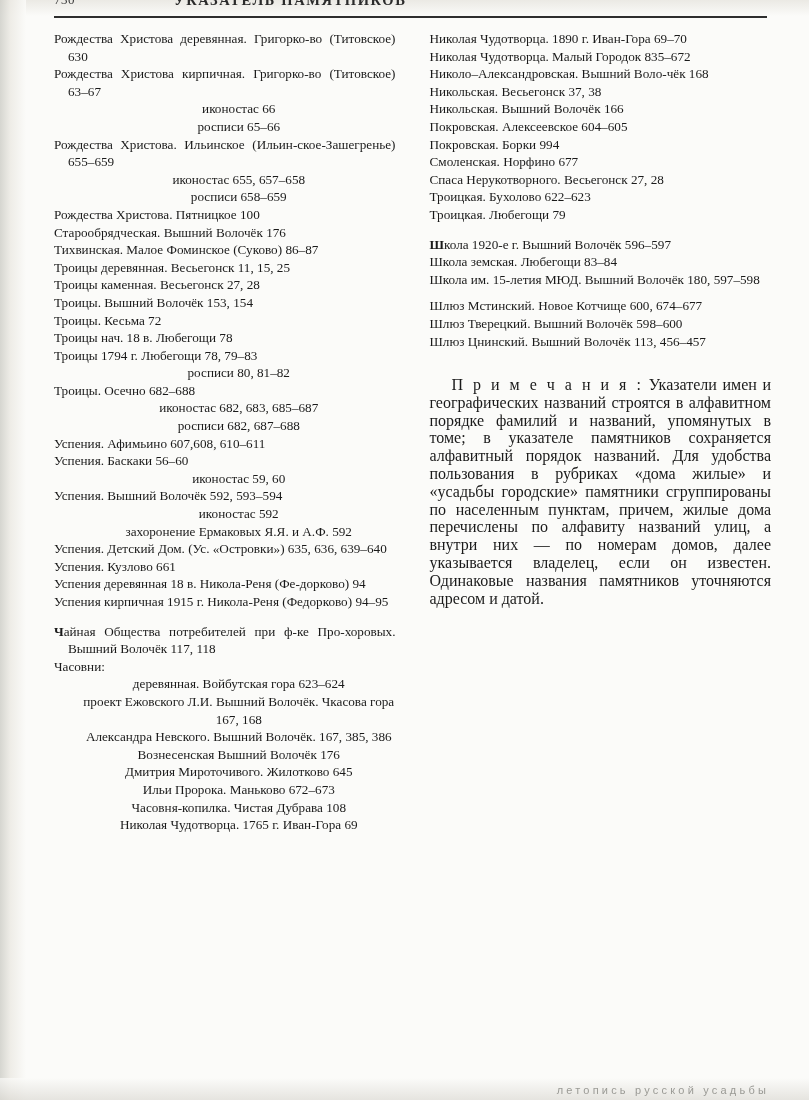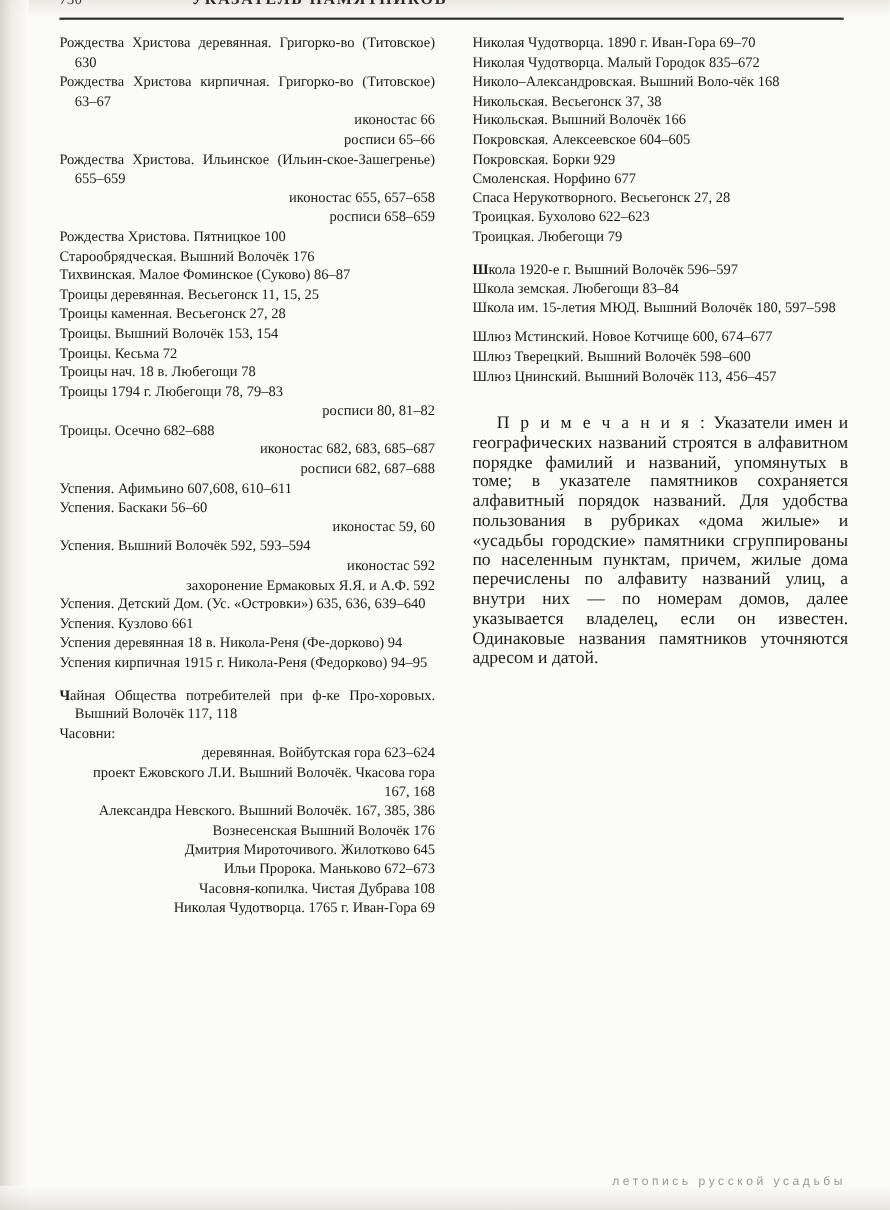--- a/index.html
+++ b/index.html
@@ -102,21 +102,21 @@
     text-align: justify;
     text-justify: inter-word;
   }
   .entry.flush {
     padding-left: 0;
     text-indent: 0;
   }
   .sub {
     margin: 0;
     padding-left: 28px;
-    text-align: right;
+    text-align: center;
   }
   .grp {
     margin-top: 12px;
   }
   .grp-sm {
     margin-top: 9px;
   }
   .bold-lead {
     font-weight: bold;
   }
@@ -129,21 +129,21 @@
     font-size: 16px;
     line-height: 17.8px;
   }
   .note .note-label {
     letter-spacing: 2.2px;
   }
 
   .footer-brand {
     position: absolute;
     right: 40px;
-    bottom: 20px;
+    bottom: 4px;
     font-size: 11px;
     letter-spacing: 3.2px;
     color: #9a9a95;
     font-family: "Liberation Sans", sans-serif;
   }
 </style>
 </head>
 <body>
 
 <div class="page">
@@ -200,21 +200,21 @@
         <p class="sub">Часовня-копилка. Чистая Дубрава 108</p>
         <p class="sub">Николая Чудотворца. 1765 г. Иван-Гора 69</p>
       </div>
     <div class="col" id="col-right">
         <p class="entry">Николая Чудотворца. 1890 г. Иван-Гора 69–70</p>
         <p class="entry">Николая Чудотворца. Малый Городок 835–672</p>
         <p class="entry">Николо–Александровская. Вышний Воло-чёк 168</p>
         <p class="entry">Никольская. Весьегонск 37, 38</p>
         <p class="entry">Никольская. Вышний Волочёк 166</p>
         <p class="entry">Покровская. Алексеевское 604–605</p>
-        <p class="entry">Покровская. Борки 929</p>
+        <p class="entry">Покровская. Борки 994</p>
         <p class="entry">Смоленская. Норфино 677</p>
         <p class="entry">Спаса Нерукотворного. Весьегонск 27, 28</p>
         <p class="entry">Троицкая. Бухолово 622–623</p>
         <p class="entry">Троицкая. Любегощи 79</p>
         <p class="entry grp"><span class="bold-lead">Ш</span>кола 1920-е г. Вышний Волочёк 596–597</p>
         <p class="entry">Школа земская. Любегощи 83–84</p>
         <p class="entry">Школа им. 15-летия МЮД. Вышний Волочёк 180, 597–598</p>
         <p class="entry grp-sm">Шлюз Мстинский. Новое Котчище 600, 674–677</p>
         <p class="entry">Шлюз Тверецкий. Вышний Волочёк 598–600</p>
         <p class="entry">Шлюз Цнинский. Вышний Волочёк 113, 456–457</p>

